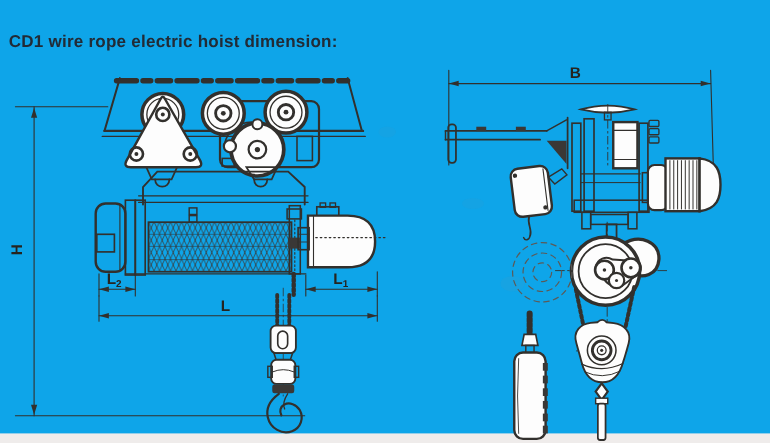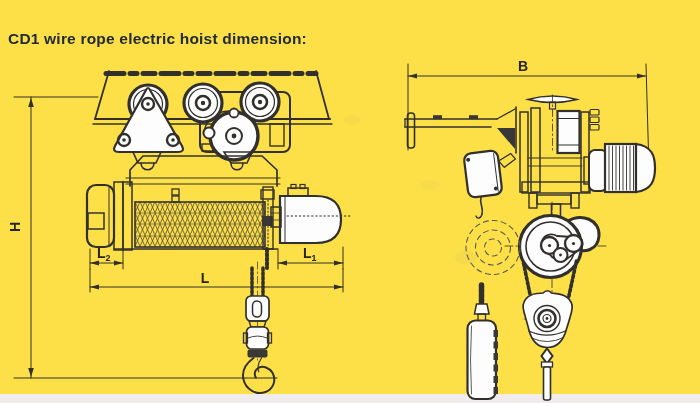--- a/index.html
+++ b/index.html
@@ -1,18 +1,18 @@
 <!DOCTYPE html>
 <html><head>
 <meta charset="utf-8">
 <style>
   html,body{margin:0;padding:0;background:#ffffff;}
   .screen{
     position:relative;width:700px;height:403px;overflow:hidden;
-    background:#fde047;font-family:"Liberation Sans",sans-serif;
+    background:#0ea5e9;font-family:"Liberation Sans",sans-serif;
   }
   .page-title{
     position:absolute;left:8px;top:30px;margin:0;
     font-size:15.5px;font-weight:700;letter-spacing:.2px;color:#222b36;
   }
   svg{position:absolute;left:0;top:0;}
   .dim-label{font:700 14px "Liberation Sans",sans-serif;fill:#26241f;}
   .dim-label .sub{font-size:9px;}
 </style>
 </head>

